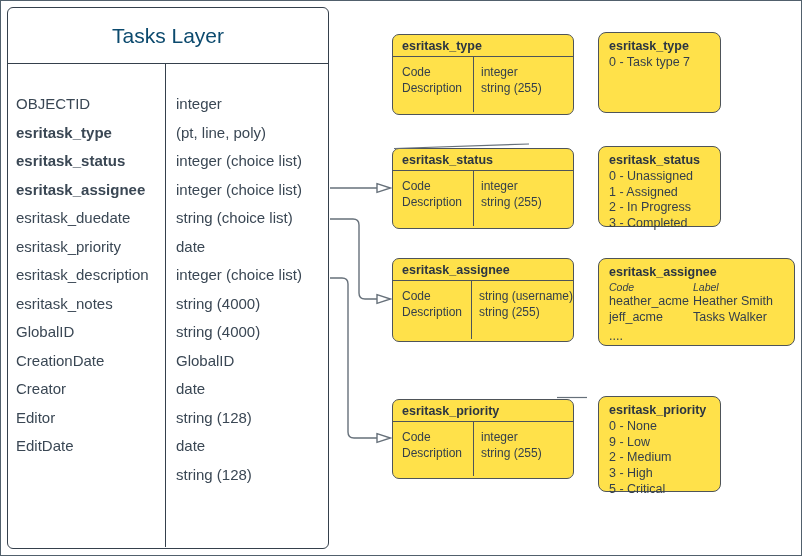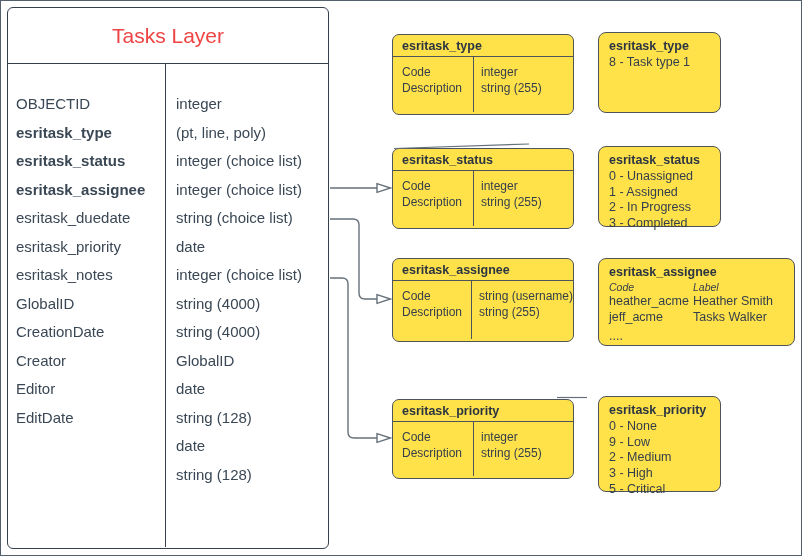--- a/index.html
+++ b/index.html
@@ -2,21 +2,21 @@
 <html><head>
 <meta charset="utf-8">
 <style>
   html,body{margin:0;padding:0;background:#fff;font-family:"Liberation Sans",sans-serif;}
   .canvas{position:relative;width:800px;height:554px;border:1px solid #51606c;background:#ffffff;overflow:hidden;}
 
   
   .tasks-table{position:absolute;left:6px;top:6px;width:320px;height:540px;
     background:#fff;border:1.6px solid #35404c;border-radius:6px;color:#3a4754;}
   .tasks-title{height:55px;display:flex;align-items:center;justify-content:center;
-    font-size:21px;color:#ef4444;border-bottom:1.6px solid #35404c;}
+    font-size:21px;color:#0c4a6e;border-bottom:1.6px solid #35404c;}
   .tasks-body{display:flex;height:calc(100% - 57px);}
   .tcol-names{width:158px;border-right:1.3px solid #35404c;box-sizing:border-box;padding:26px 0 1px 8px;}
   .tcol-types{flex:1;padding:26px 0 0 10px;}
   .fr{height:28.5px;line-height:28.5px;font-size:15px;white-space:nowrap;}
   .fr.b{font-weight:bold;}
 
   
   .defbox{position:absolute;width:182px;background:#ffe14a;border:1.6px solid #4e5459;
     border-radius:7px;color:#343f4b;box-sizing:border-box;}
   .defbox .hd{font-weight:bold;font-size:12.5px;padding:4px 9px 3px;border-bottom:1.5px solid #4e5459;color:#2b3542;}
@@ -54,20 +54,21 @@
   <div class="tasks-table">
     <div class="tasks-title">Tasks Layer</div>
     <div class="tasks-body">
       <div class="tcol-names">
         <div class="fr">OBJECTID</div>
         <div class="fr b">esritask_type</div>
         <div class="fr b">esritask_status</div>
         <div class="fr b">esritask_assignee</div>
         <div class="fr">esritask_duedate</div>
         <div class="fr">esritask_priority</div>
+        <div class="fr">esritask_description</div>
         <div class="fr">esritask_notes</div>
         <div class="fr">GlobalID</div>
         <div class="fr">CreationDate</div>
         <div class="fr">Creator</div>
         <div class="fr">Editor</div>
         <div class="fr">EditDate</div>
       </div>
       <div class="tcol-types">
         <div class="fr">integer</div>
         <div class="fr">(pt, line, poly)</div>
@@ -138,21 +139,21 @@
       </div>
       <div class="cr">
         <div class="ln">integer</div>
         <div class="ln">string (255)</div>
       </div>
     </div>
   </div>
 
   <div class="valbox val-type">
     <div class="t vline">esritask_type</div>
-    <div class="vline">8 - Task type 1</div>
+    <div class="vline">0 - Task type 7</div>
   </div>
 
   <div class="valbox val-status">
     <div class="t vline">esritask_status</div>
     <div class="vline">0 - Unassigned</div>
     <div class="vline">1 - Assigned</div>
     <div class="vline">2 - In Progress</div>
     <div class="vline">3 - Completed</div>
   </div>
 

